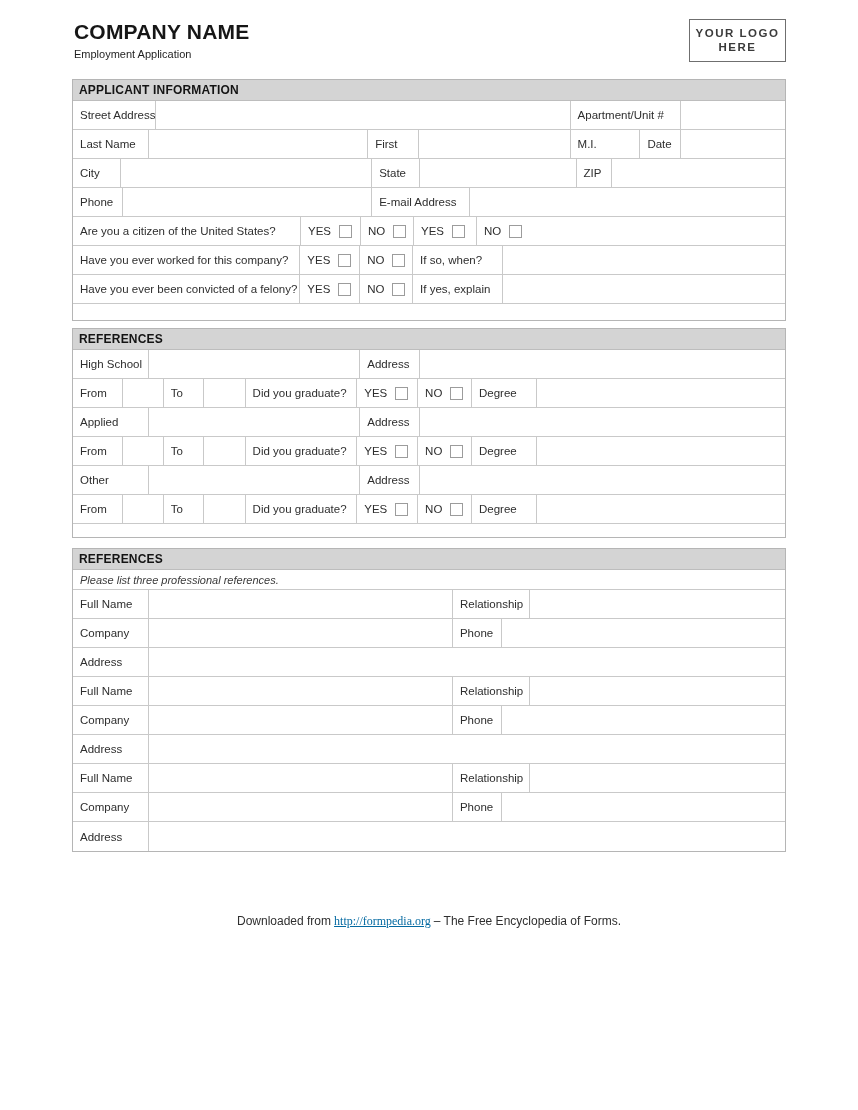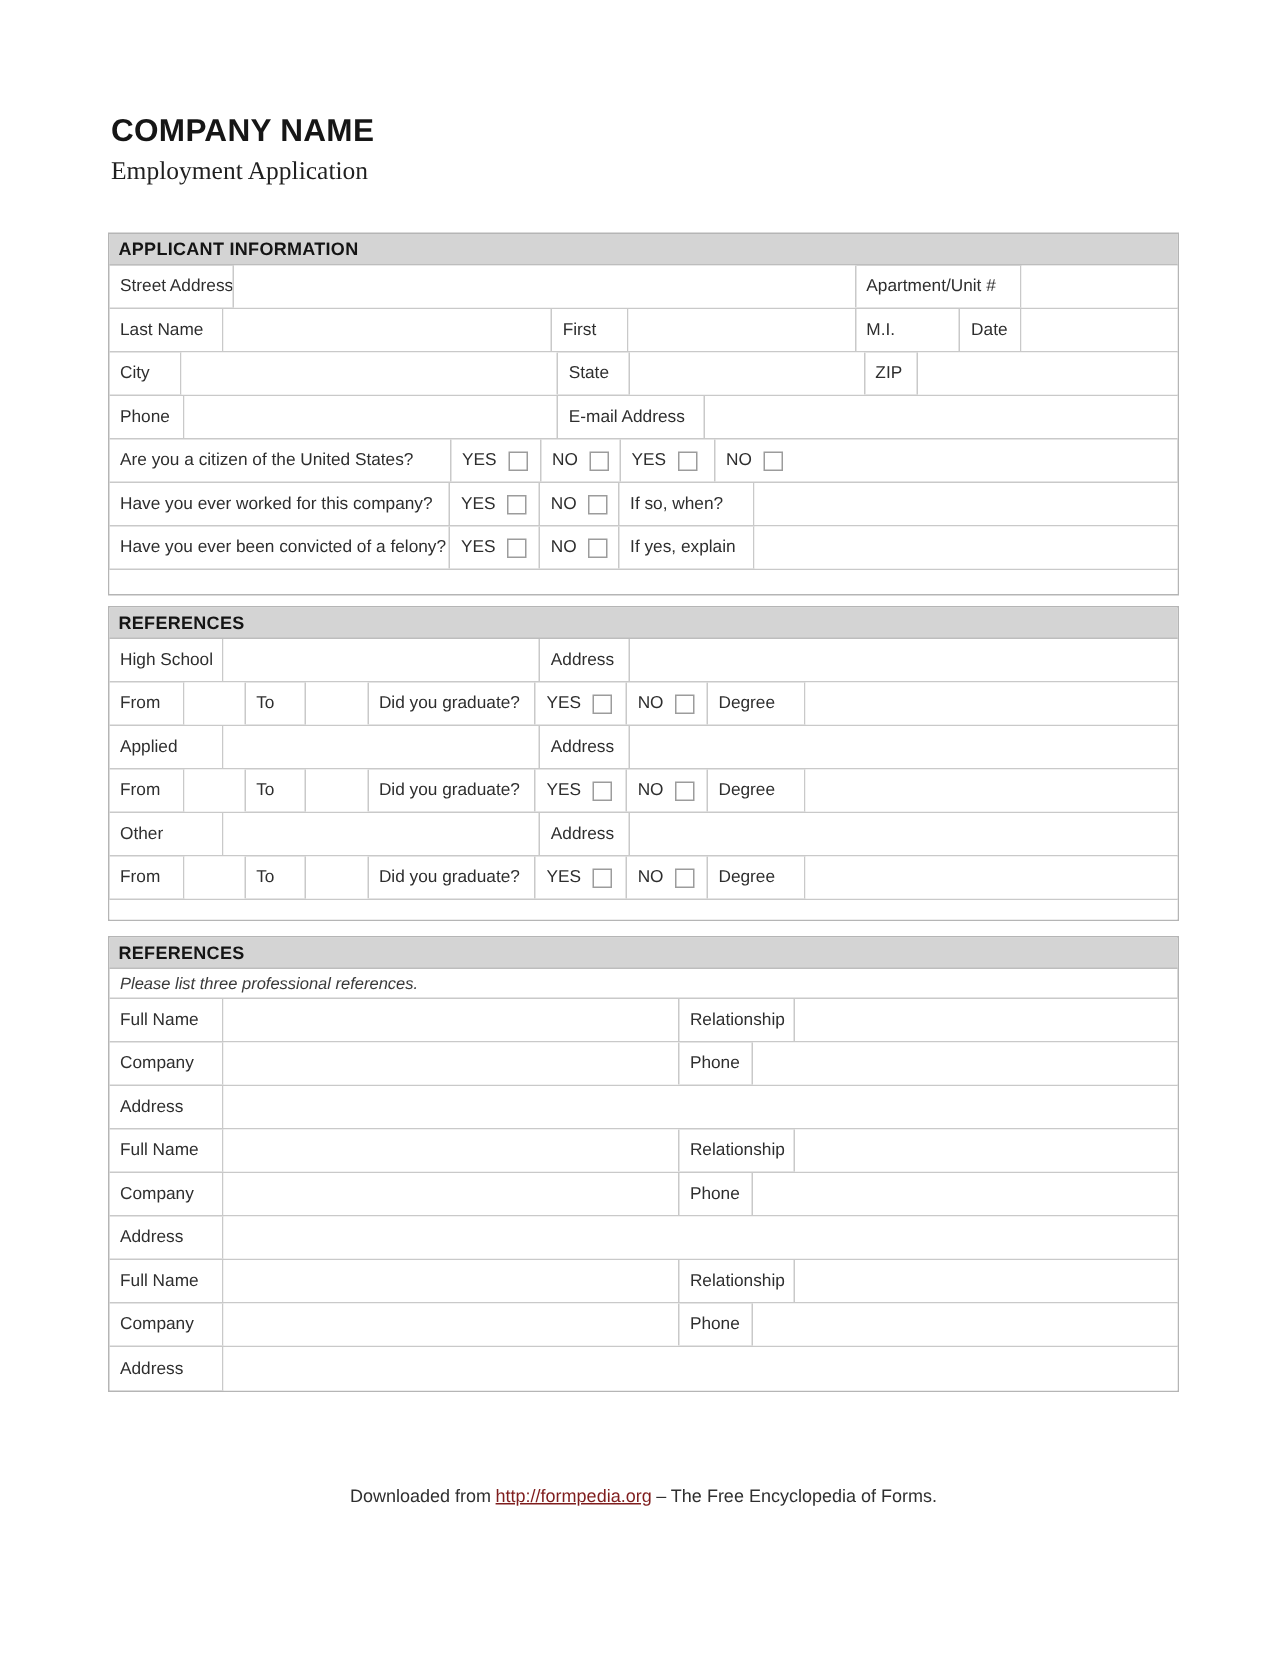--- a/index.html
+++ b/index.html
@@ -1,55 +1,59 @@
 <!DOCTYPE html>
 <html><head>
 <meta charset="utf-8">
 <style>
   html,body { margin:0; padding:0; }
   body { background:#ffffff; font-family:"Liberation Sans", sans-serif; }
   .page { position:relative; width:858px; height:1110px; background:#ffffff; overflow:hidden; }
   .content { position:absolute; left:72px; top:0; width:714px; }
 
   
-  .form-header { margin-top:76px; height:79px; display:flex; justify-content:space-between; align-items:flex-start; box-sizing:border-box; }
+  .form-header { height:79px; display:flex; justify-content:space-between; align-items:center; box-sizing:border-box; }
   .company-name { font-size:21px; font-weight:bold; color:#161616; letter-spacing:0.2px; padding-left:2px; }
-  .form-title { font-size:17px; color:#1f1f1f; margin-top:4px; padding-left:2px;font-family:Liberation Serif, serif; }
+  .form-title { font-size:11px; color:#1f1f1f; margin-top:4px; padding-left:2px; }
   .logo-box { width:95px; height:41px; border:1px solid #6f6f6f; display:flex; flex-direction:column; justify-content:center; align-items:center; margin-top:1px; }
   .logo-box span { display:block; font-size:11.5px; font-weight:bold; letter-spacing:1.5px; color:#3a3a3a; line-height:1.25; }
 
   
   .tbl { width:714px; border:1px solid #b5b5b5; box-sizing:border-box; background:#fff; }
   .sec-hd { height:21px; background:#d4d4d4; border-bottom:1px solid #bdbdbd; display:flex; align-items:center; padding-left:6px; font-size:12px; font-weight:bold; color:#141414; letter-spacing:0.2px; box-sizing:border-box; }
   .r { display:flex; height:29px; border-bottom:1px solid #c9c9c9; box-sizing:border-box; }
   .r:last-child { border-bottom:none; }
   .c { box-sizing:border-box; border-right:1px solid #c9c9c9; display:flex; align-items:center; padding:0 4px 0 7px; overflow:hidden; white-space:nowrap; }
   .c:last-child { border-right:none; }
   .lbl { font-size:11.5px; color:#2e2e2e; }
   .in { background:#ffffff; cursor:text; }
   .blank16 { height:16px; }
   .blank13 { height:13px; }
   .note-row { height:20px; border-bottom:1px solid #c9c9c9; display:flex; align-items:center; padding-left:7px; font-size:11px; font-style:italic; color:#3a3a3a; box-sizing:border-box; }
   .cb { width:11px; height:11px; border:1px solid #9c9c9c; background:#fff; margin-left:8px; flex:none; cursor:pointer; }
   .mt7 { margin-top:7px; } .mt10 { margin-top:10px; }
 
   
   .footer { margin-top:62px; text-align:center; font-size:12px; color:#2f2f2f; }
-  .footer a { color:#7f1d1d; text-decoration:underline; cursor:pointer; margin:0 3px; }
+  .footer a { color:#0369a1; text-decoration:underline; cursor:pointer; margin:0 3px;font-family:Liberation Serif, serif; }
 </style>
 </head>
 <body>
 
 <div class="page">
   <div class="content">
 
     <div class="form-header">
       <div>
         <div class="company-name">COMPANY NAME</div>
         <div class="form-title">Employment Application</div>
+      </div>
+      <div class="logo-box">
+        <span>YOUR LOGO</span>
+        <span>HERE</span>
       </div>
     </div>
 
     <div class="tbl">
       <div class="sec-hd">APPLICANT INFORMATION</div>
 
       <div class="r">
         <div class="c lbl" style="width:83px">Street Address</div>
         <div class="c in" style="width:416px"></div>
         <div class="c lbl" style="width:111px">Apartment/Unit #</div>

